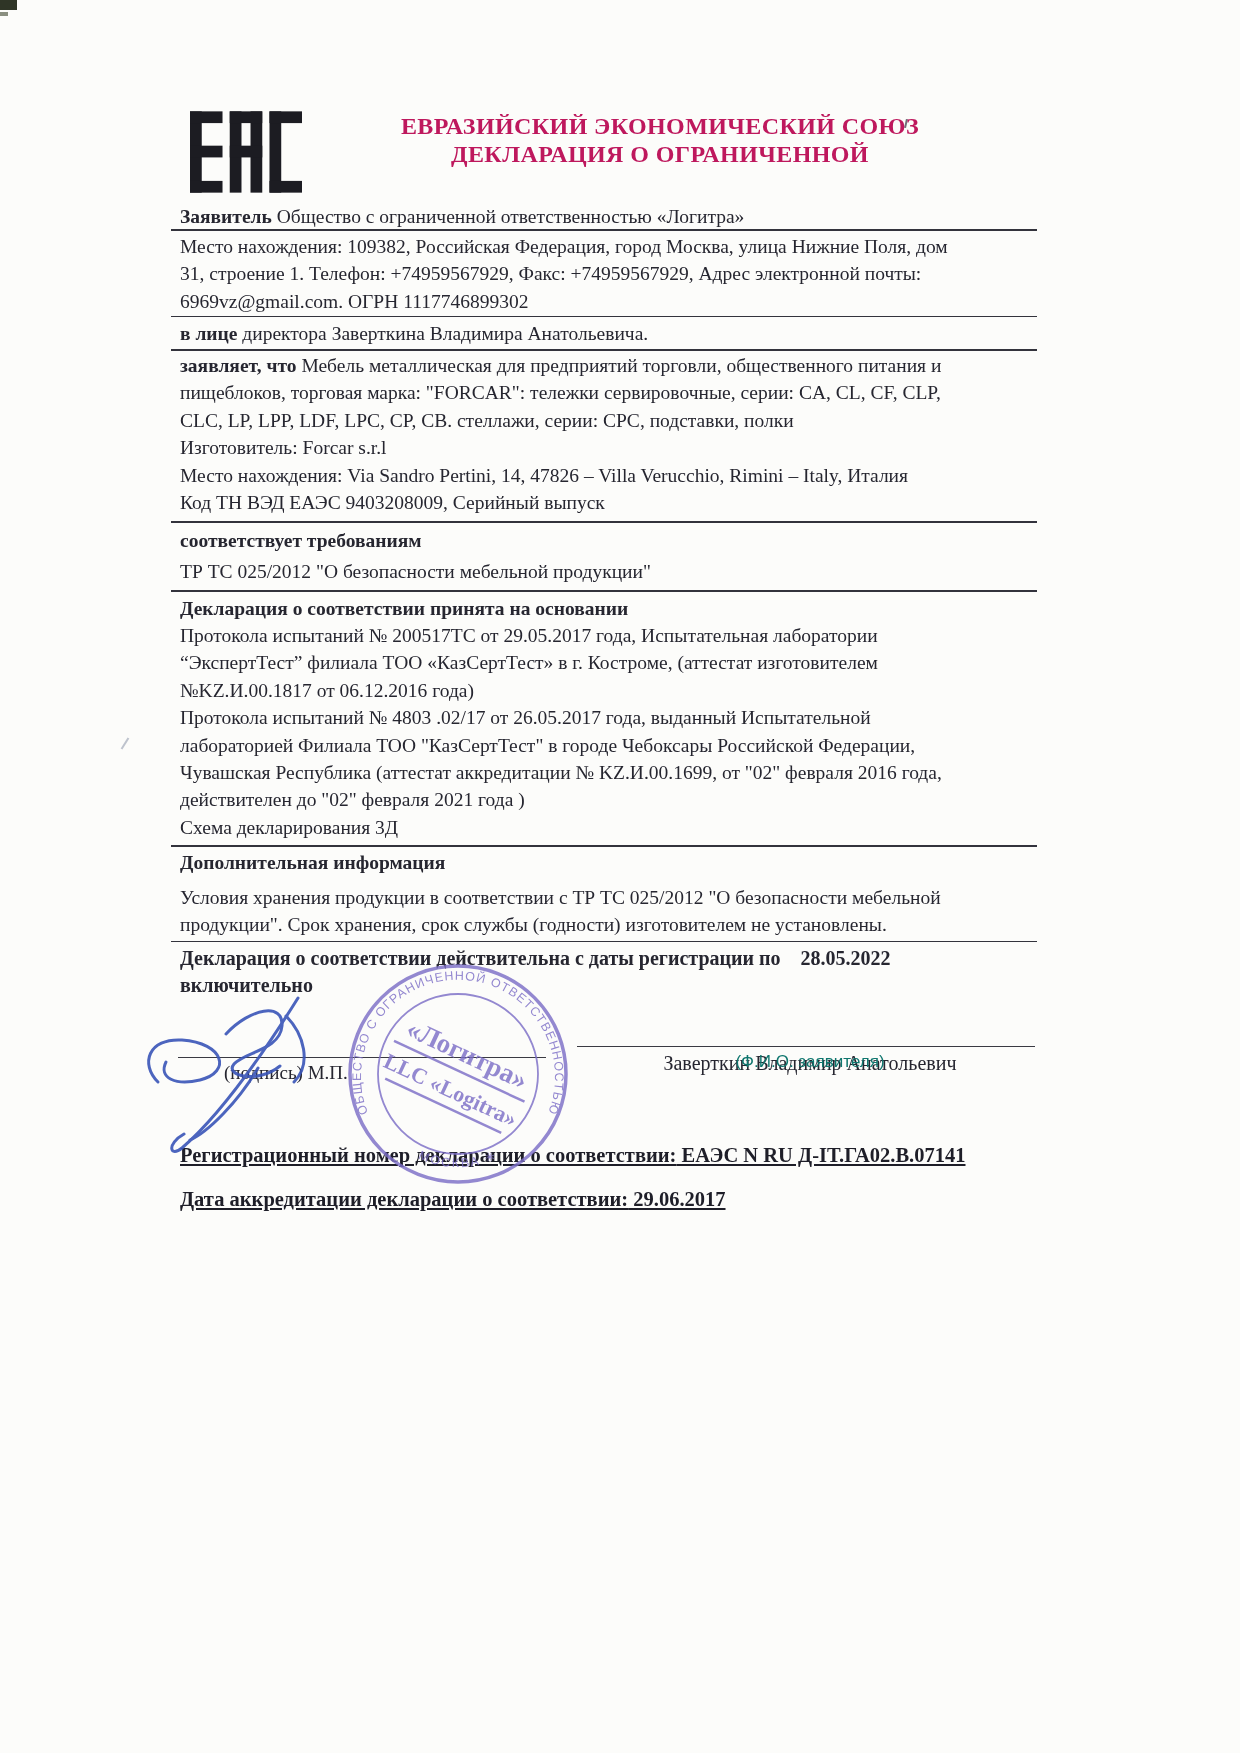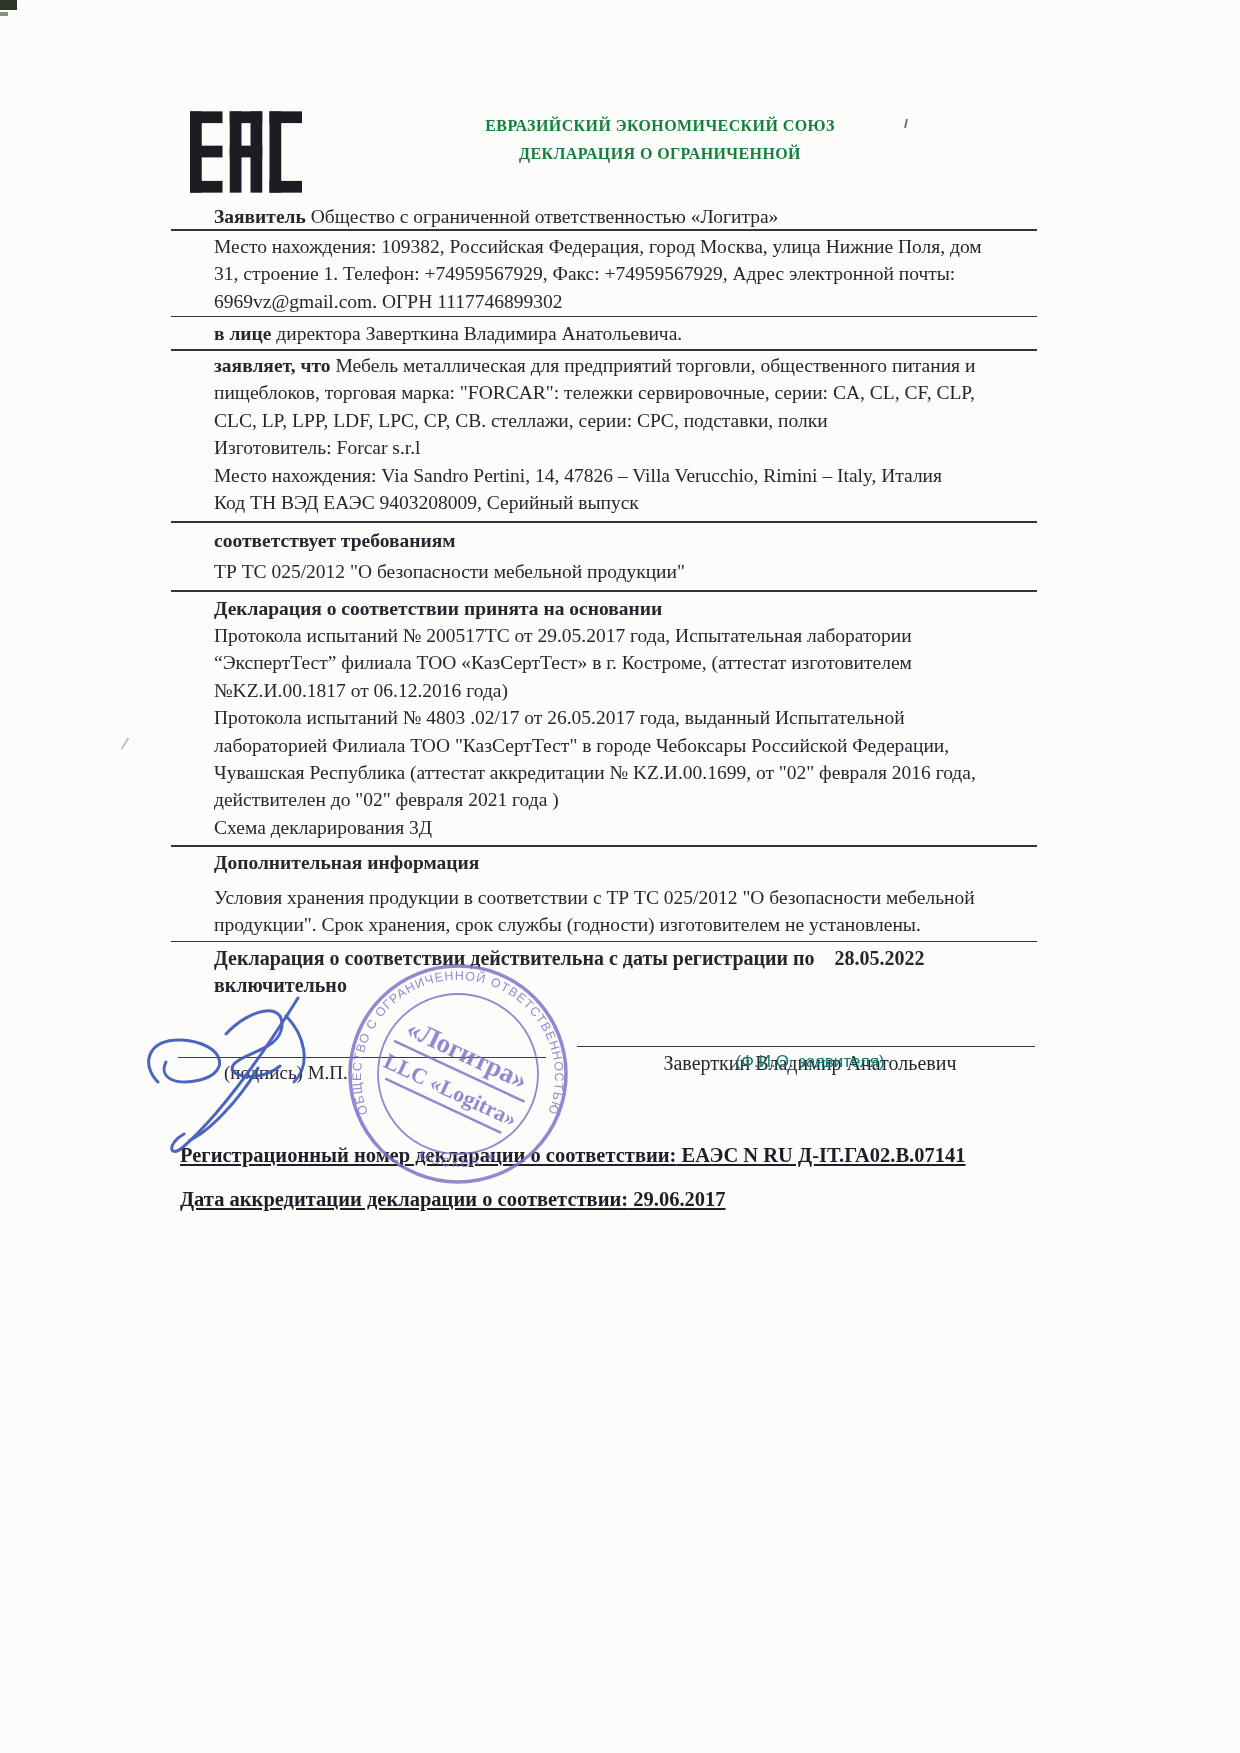--- a/index.html
+++ b/index.html
@@ -1,27 +1,27 @@
 <!DOCTYPE html>
 <html><head>
 <meta charset="utf-8">
 <style>
   html,body{margin:0;padding:0;background:#e8e8e6;}
   .page{
     position:relative;width:1240px;height:1753px;margin:0 auto;
     background:#fcfcfa;overflow:hidden;
     font-family:"Liberation Serif","DejaVu Serif",serif;color:#262630;
   }
-  .blk{position:absolute;left:180px;font-size:19.5px;line-height:27.4px;white-space:nowrap;margin-left:34px;}
+  .blk{position:absolute;left:180px;font-size:19.5px;line-height:27.4px;white-space:nowrap;}
   .b{font-weight:700;}
   .rule{position:absolute;left:171px;width:866px;height:0;border-top:2px solid #33333c;}
   .rule.thin{border-top-width:1.5px;}
   .title{
     position:absolute;left:360px;top:112px;width:600px;text-align:center;
-    font-weight:700;font-size:16px;line-height:28px;color:#15803d;letter-spacing:.4px;
+    font-weight:700;font-size:24px;line-height:28px;color:#be185d;letter-spacing:.4px;
   }
   .validity{font-weight:700;font-size:20px;}
   .reg{position:absolute;left:180px;font-weight:700;font-size:20.5px;white-space:nowrap;color:#1e1e28;text-decoration:underline;}
   .sigline{position:absolute;height:0;border-top:1.6px solid #3a3a42;}
   .caption{position:absolute;font-size:19px;white-space:nowrap;}
   .fio-name{position:absolute;left:585px;top:1052px;width:450px;text-align:center;font-size:20px;white-space:nowrap;}
   .fio-caption{
     position:absolute;left:585px;top:1052px;width:450px;text-align:center;
     font-family:"Liberation Sans","DejaVu Sans",sans-serif;font-size:17px;color:#0f766e;
   }

